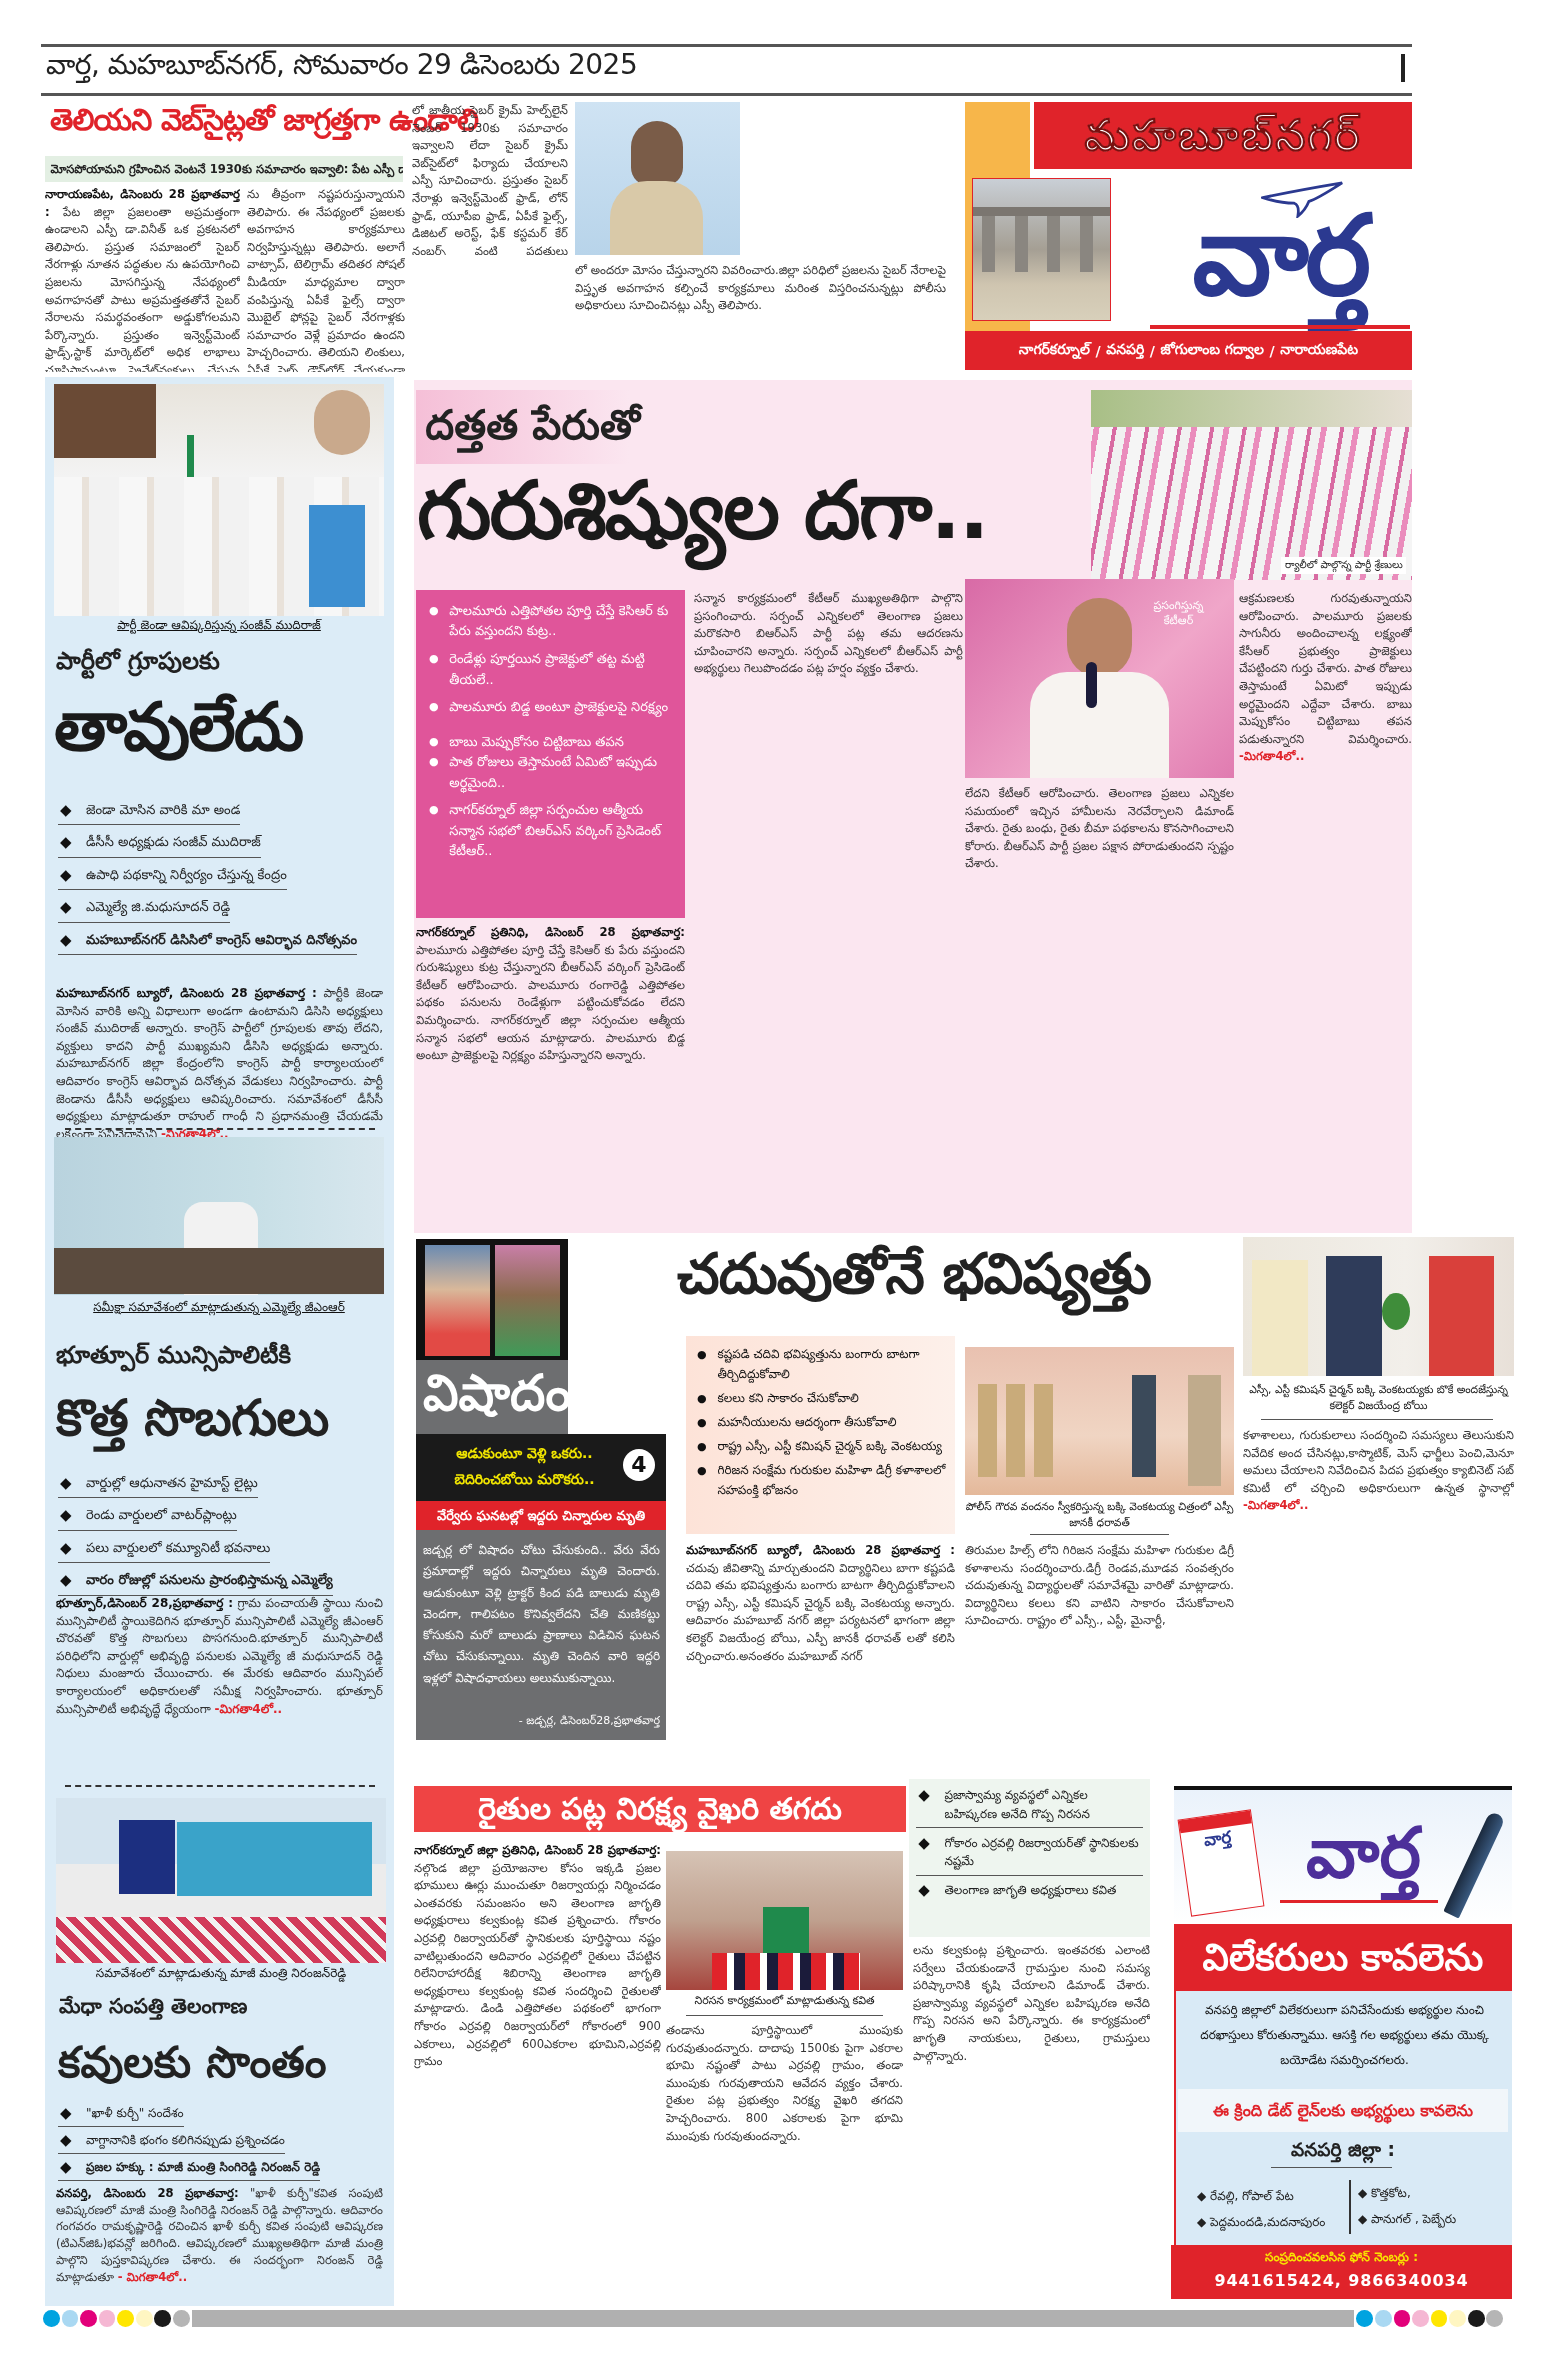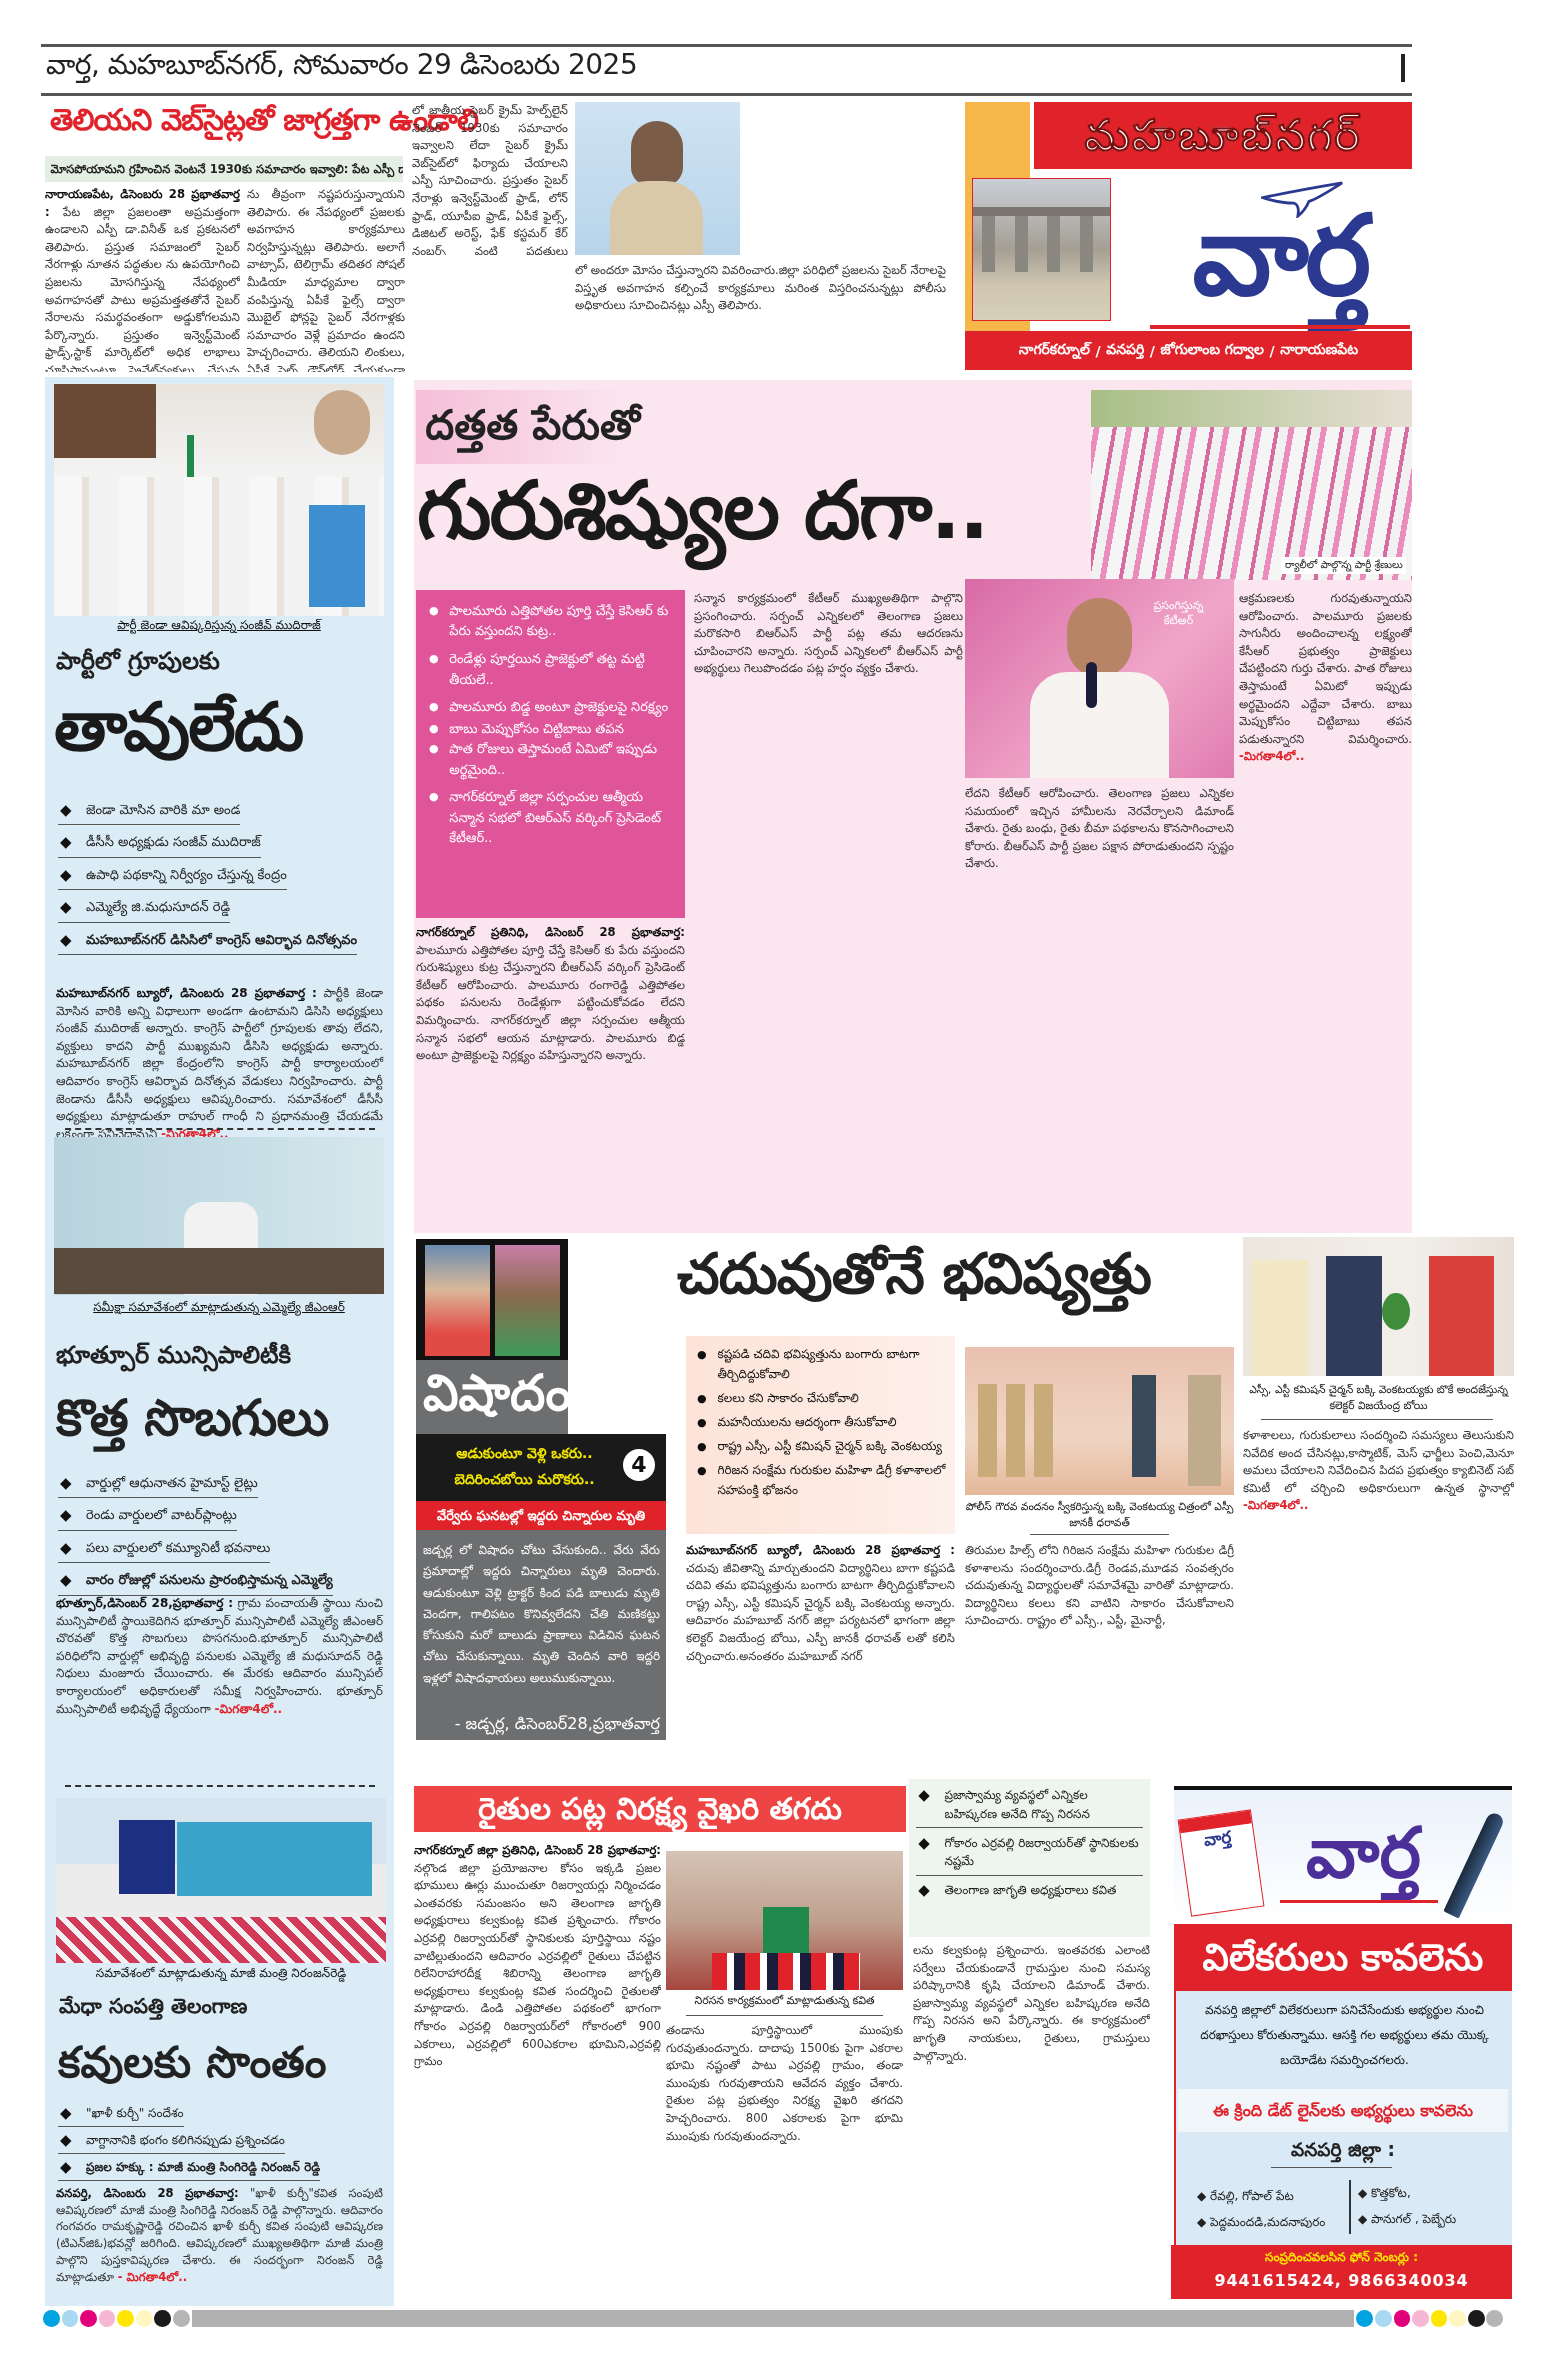--- a/index.html
+++ b/index.html
@@ -158,21 +158,21 @@
   <div class="abs" style="left:416px; top:390px; width:213px; height:74px; background:linear-gradient(90deg,#f5bfd7,#fbe6f0); font-size:41px; font-weight:bold; line-height:70px; padding-left:9.3px; white-space:nowrap;">దత్తత పేరుతో</div>
   <div class="abs" style="left:417px; top:464px; font-size:80px; font-weight:900; color:#1a1a1a; white-space:nowrap; letter-spacing:-1.9px;">గురుశిష్యుల దగా..</div>
   <div class="photo" style="left:1091px; top:390px; width:321px; height:190px; background:repeating-linear-gradient(100deg,#f1f1f1 0 9.3px,#ea8cbc 9.3px 15px,#f5f5f5 15px 28px,#d86ba2 28px 32px);">
     <div style="position:absolute; left:0; top:0; width:321px; height:37px; background:linear-gradient(90deg,#a8bf86,#e6dfd4);"></div>
     <div style="position:absolute; right:5.6px; bottom:5.6px; background:#fff; font-size:10.2px; padding:1.9px 3.7px;">ర్యాలీలో పాల్గొన్న పార్టీ శ్రేణులు</div>
   </div>
   <div class="abs" style="left:416px; top:590px; width:269px; height:328px; background:#e0559a; padding:11px 9.3px;">
     <ul class="bullets dot-list" style="color:#fff; font-size:13px; line-height:20.4px;">
       <li style="margin-bottom:7.4px;">పాలమూరు ఎత్తిపోతల పూర్తి చేస్తే కెసిఆర్ కు పేరు వస్తుందని కుట్ర..</li>
       <li style="margin-bottom:7.4px;">రెండేళ్లు పూర్తయిన ప్రాజెక్టులో తట్ట మట్టి తీయలే..</li>
-      <li style="margin-bottom:1px;">పాలమూరు బిడ్డ అంటూ ప్రాజెక్టులపై నిరక్ష్యం</li>
+      <li style="margin-bottom:14px;">పాలమూరు బిడ్డ అంటూ ప్రాజెక్టులపై నిరక్ష్యం</li>
       <li style="margin-bottom:0;">బాబు మెప్పుకోసం చిట్టిబాబు తపన</li>
       <li style="margin-bottom:7.4px;">పాత రోజులు తెస్తామంటే ఏమిటో ఇప్పుడు అర్థమైంది..</li>
       <li>నాగర్‌కర్నూల్ జిల్లా సర్పంచుల ఆత్మీయ సన్మాన సభలో బిఆర్‌ఎస్ వర్కింగ్ ప్రెసిడెంట్ కేటీఆర్..</li>
     </ul>
   </div>
   <div class="abs body-text" style="left:416px; top:924px; width:269px; font-size:11.6px; line-height:17.6px; height:302px; overflow:hidden;">
     <span class="dateline">నాగర్‌కర్నూల్ ప్రతినిధి, డిసెంబర్ 28 ప్రభాతవార్త:</span>
     <span>పాలమూరు ఎత్తిపోతల పూర్తి చేస్తే కెసిఆర్ కు పేరు వస్తుందని గురుశిష్యులు కుట్ర చేస్తున్నారని బీఆర్‌ఎస్ వర్కింగ్ ప్రెసిడెంట్ కేటీఆర్ ఆరోపించారు. పాలమూరు రంగారెడ్డి ఎత్తిపోతల పథకం పనులను రెండేళ్లుగా పట్టించుకోవడం లేదని విమర్శించారు. నాగర్‌కర్నూల్ జిల్లా సర్పంచుల ఆత్మీయ సన్మాన సభలో ఆయన మాట్లాడారు. పాలమూరు బిడ్డ అంటూ ప్రాజెక్టులపై నిర్లక్ష్యం వహిస్తున్నారని అన్నారు.</span>
   </div>
   <div class="abs body-text" style="left:694px; top:590px; width:269px; font-size:11.6px; line-height:17.6px; height:636px; overflow:hidden;">
@@ -201,21 +201,21 @@
   <div class="abs" style="left:423px; top:1364px; width:278px; font-size:50px; font-weight:900; color:#fff; white-space:nowrap;">విషాదం</div>
   <div class="abs" style="left:416px; top:1434px; width:250px; height:67px; background:#1a1a1a;"></div>
   <div class="abs" style="left:427px; top:1440px; width:195px; color:#f2e600; font-size:14px; font-weight:bold; line-height:26px;">
     <div style="text-align:center;">ఆడుకుంటూ వెళ్లి ఒకరు..</div>
     <div style="text-align:center;">బెదిరించబోయి మరొకరు..</div>
   </div>
   <div class="abs" style="left:623px; top:1449px; width:32px; height:32px; border-radius:50%; background:#fff; color:#111; font-weight:900; font-size:22px; text-align:center; line-height:32px;">4</div>
   <div class="abs" style="left:416px; top:1501px; width:250px; height:30px; background:#e0232a; color:#fff; font-size:13px; font-weight:bold; line-height:30px; text-align:center; white-space:nowrap;">వేర్వేరు ఘనటల్లో ఇద్దరు చిన్నారుల మృతి</div>
   <div class="abs" style="left:416px; top:1530px; width:250px; height:210px; background:#6d6e70;"></div>
   <div class="abs body-text" style="left:423px; top:1540px; width:237px; color:#fff; font-size:12px; line-height:21.3px; height:167px; overflow:hidden;">జడ్చర్ల లో విషాదం చోటు చేసుకుంది.. వేరు వేరు ప్రమాదాల్లో ఇద్దరు చిన్నారులు మృతి చెందారు. ఆడుకుంటూ వెళ్లి ట్రాక్టర్ కింద పడి బాలుడు మృతి చెందగా, గాలిపటం కొనివ్వలేదని చేతి మణికట్టు కోసుకుని మరో బాలుడు ప్రాణాలు విడిచిన ఘటన చోటు చేసుకున్నాయి. మృతి చెందిన వారి ఇద్దరి ఇళ్లలో విషాదఛాయలు అలుముకున్నాయి.</div>
-  <div class="abs" style="left:423px; top:1714px; width:237px; color:#fff; font-size:16px; text-align:right;">- జడ్చర్ల, డిసెంబర్28,ప్రభాతవార్త</div>
+  <div class="abs" style="left:423px; top:1714px; width:237px; color:#fff; font-size:11px; text-align:right;">- జడ్చర్ల, డిసెంబర్28,ప్రభాతవార్త</div>
 </section>
 
 <section>
   <div class="abs" style="left:677px; top:1241px; font-size:56px; font-weight:900; white-space:nowrap; letter-spacing:-0.9px;">చదువుతోనే భవిష్యత్తు</div>
   <div class="abs" style="left:686px; top:1336px; width:269px; height:198px; background:linear-gradient(90deg,#fde3d8,#fdf0ea); padding:9.3px 7.4px;">
     <ul class="bullets dot-list" style="font-size:12px; line-height:19.5px; color:#111;">
       <li style="margin-bottom:4.6px;">కష్టపడి చదివి భవిష్యత్తును బంగారు బాటగా తీర్చిదిద్దుకోవాలి</li>
       <li style="margin-bottom:4.6px;">కలలు కని సాకారం చేసుకోవాలి</li>
       <li style="margin-bottom:4.6px;">మహనీయులను ఆదర్శంగా తీసుకోవాలి</li>
       <li style="margin-bottom:4.6px;">రాష్ట్ర ఎస్సీ, ఎస్టీ కమిషన్ చైర్మన్ బక్కి వెంకటయ్య</li>

